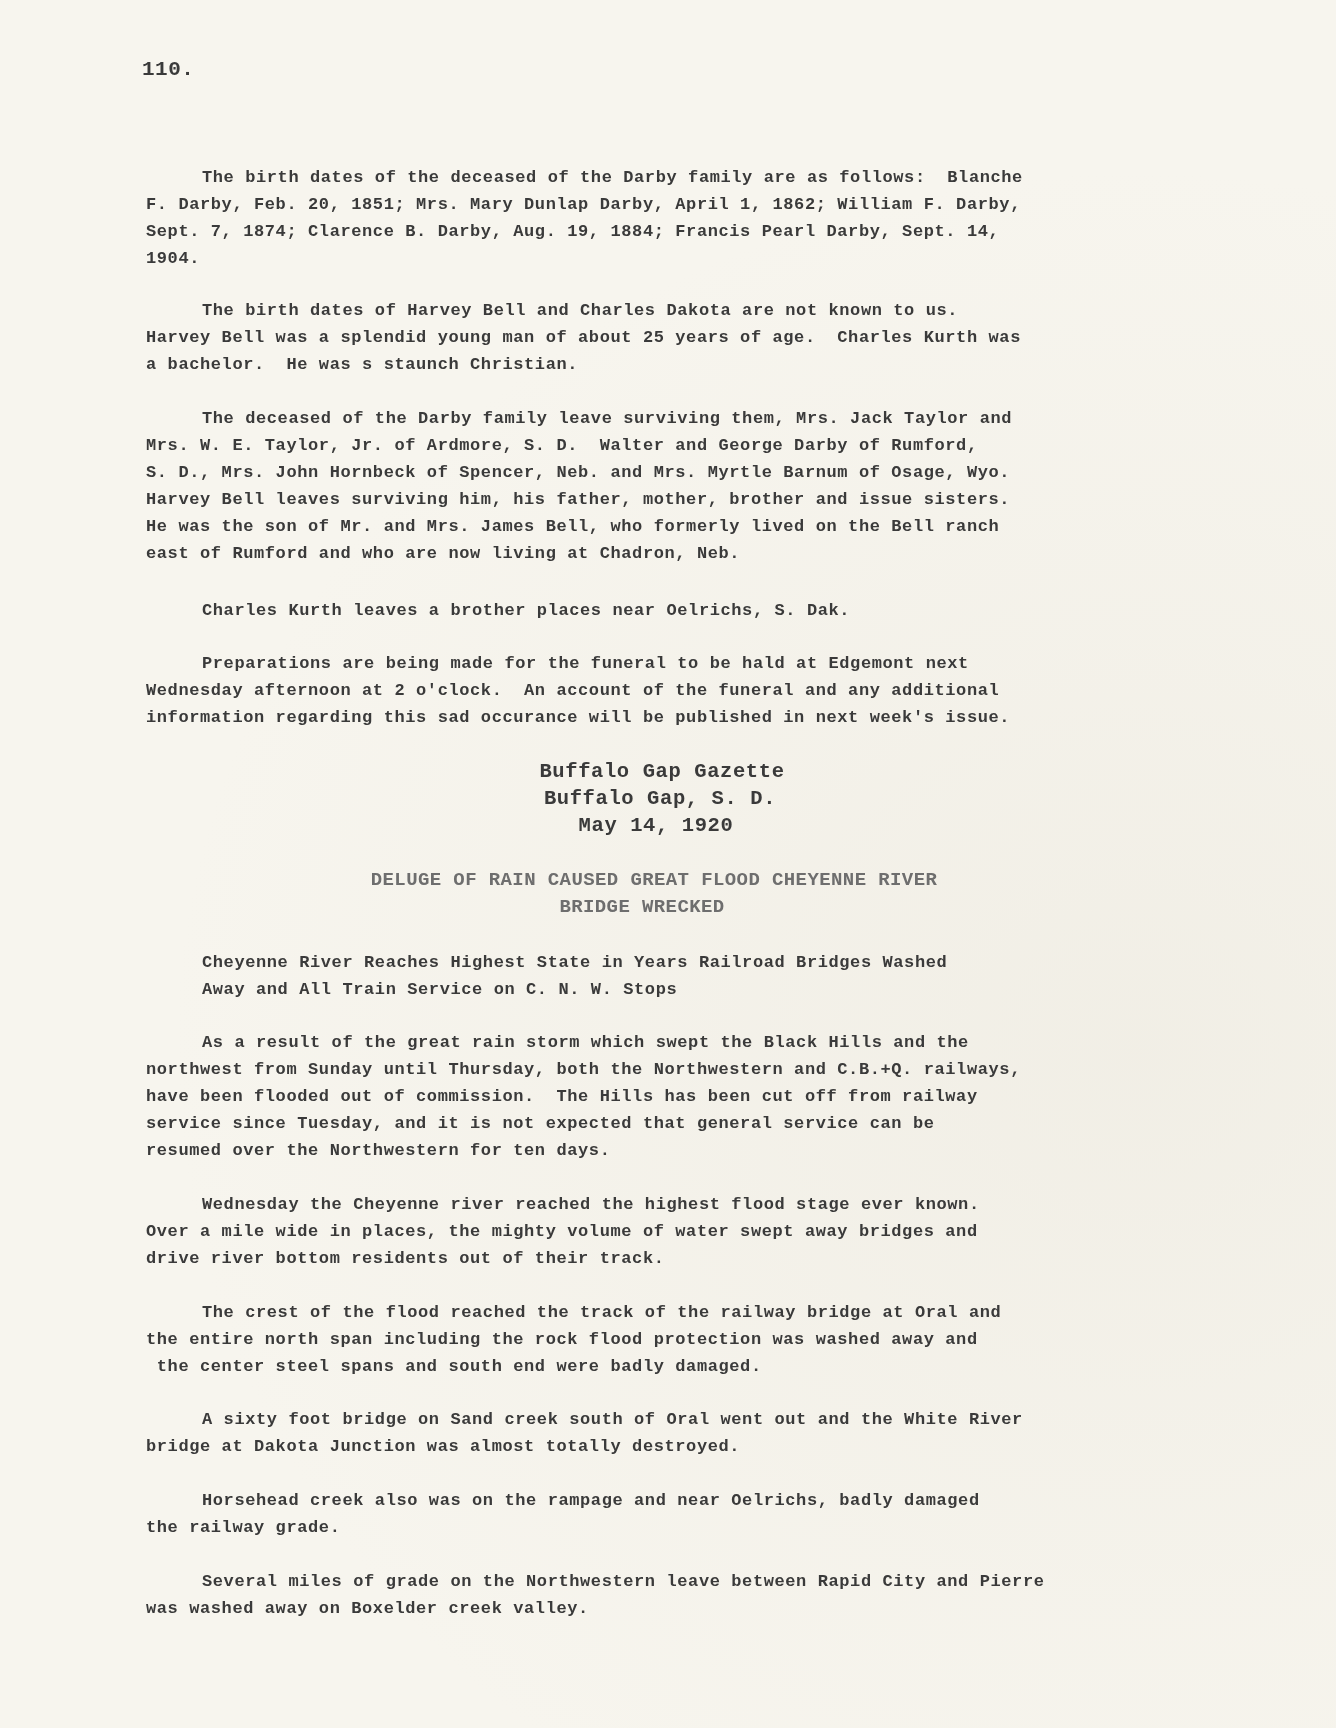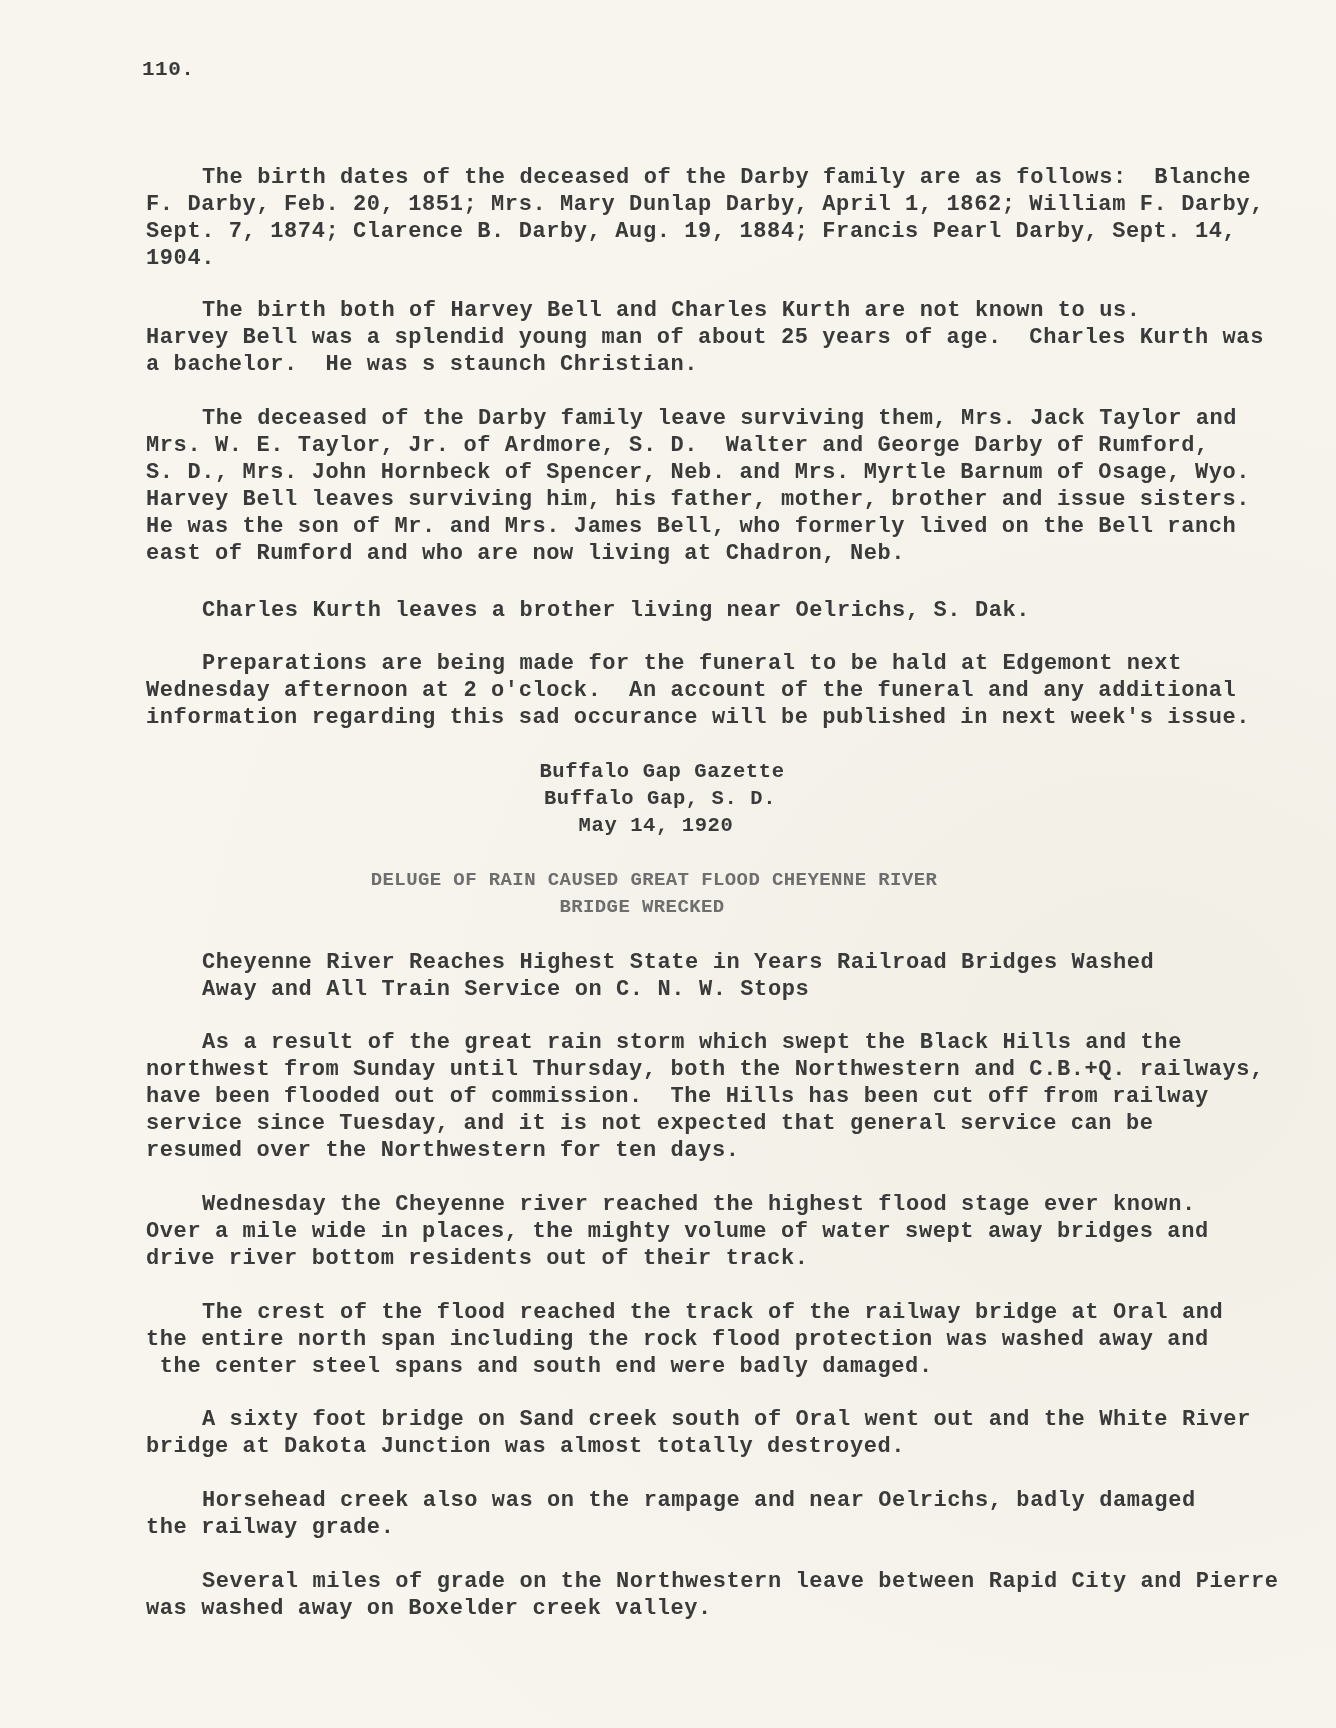--- a/index.html
+++ b/index.html
@@ -28,21 +28,21 @@
     .page-number {
       position: absolute;
       left: 142px;
       top: 46px;
       font-size: 21px;
       letter-spacing: 0.5px;
     }
     .line {
       position: absolute;
       left: 146px;
-      font-size: 22px;
+      font-size: 17px;
       line-height: 27px;
       white-space: pre;
       letter-spacing: 0.6px;
     }
     .indent { left: 202px; }
     .center {
       position: absolute;
       left: 0;
       width: 1336px;
       text-align: center;
@@ -65,36 +65,36 @@
   <div class="page-number">110.</div>
 
   <div>
     <div class="line indent" style="top:152px">The birth dates of the deceased of the Darby family are as follows:  Blanche</div>
     <div class="line" style="top:179px">F. Darby, Feb. 20, 1851; Mrs. Mary Dunlap Darby, April 1, 1862; William F. Darby,</div>
     <div class="line" style="top:206px">Sept. 7, 1874; Clarence B. Darby, Aug. 19, 1884; Francis Pearl Darby, Sept. 14,</div>
     <div class="line" style="top:233px">1904.</div>
   </div>
 
   <div>
-    <div class="line indent" style="top:285px">The birth both of Harvey Bell and Charles Kurth are not known to us.</div>
+    <div class="line indent" style="top:285px">The birth dates of Harvey Bell and Charles Dakota are not known to us.</div>
     <div class="line" style="top:312px">Harvey Bell was a splendid young man of about 25 years of age.  Charles Kurth was</div>
     <div class="line" style="top:339px">a bachelor.  He was s staunch Christian.</div>
   </div>
 
   <div>
     <div class="line indent" style="top:393px">The deceased of the Darby family leave surviving them, Mrs. Jack Taylor and</div>
     <div class="line" style="top:420px">Mrs. W. E. Taylor, Jr. of Ardmore, S. D.  Walter and George Darby of Rumford,</div>
     <div class="line" style="top:447px">S. D., Mrs. John Hornbeck of Spencer, Neb. and Mrs. Myrtle Barnum of Osage, Wyo.</div>
     <div class="line" style="top:474px">Harvey Bell leaves surviving him, his father, mother, brother and issue sisters.</div>
     <div class="line" style="top:501px">He was the son of Mr. and Mrs. James Bell, who formerly lived on the Bell ranch</div>
     <div class="line" style="top:528px">east of Rumford and who are now living at Chadron, Neb.</div>
   </div>
 
   <div>
-    <div class="line indent" style="top:585px">Charles Kurth leaves a brother living near Oelrichs, S. Dak.</div>
+    <div class="line indent" style="top:585px">Charles Kurth leaves a brother places near Oelrichs, S. Dak.</div>
   </div>
 
   <div>
     <div class="line indent" style="top:638px">Preparations are being made for the funeral to be hald at Edgemont next</div>
     <div class="line" style="top:665px">Wednesday afternoon at 2 o'clock.  An account of the funeral and any additional</div>
     <div class="line" style="top:692px">information regarding this sad occurance will be published in next week's issue.</div>
   </div>
 
   <div>
     <div class="center" style="top:746px; left:-6px">Buffalo Gap Gazette</div>

